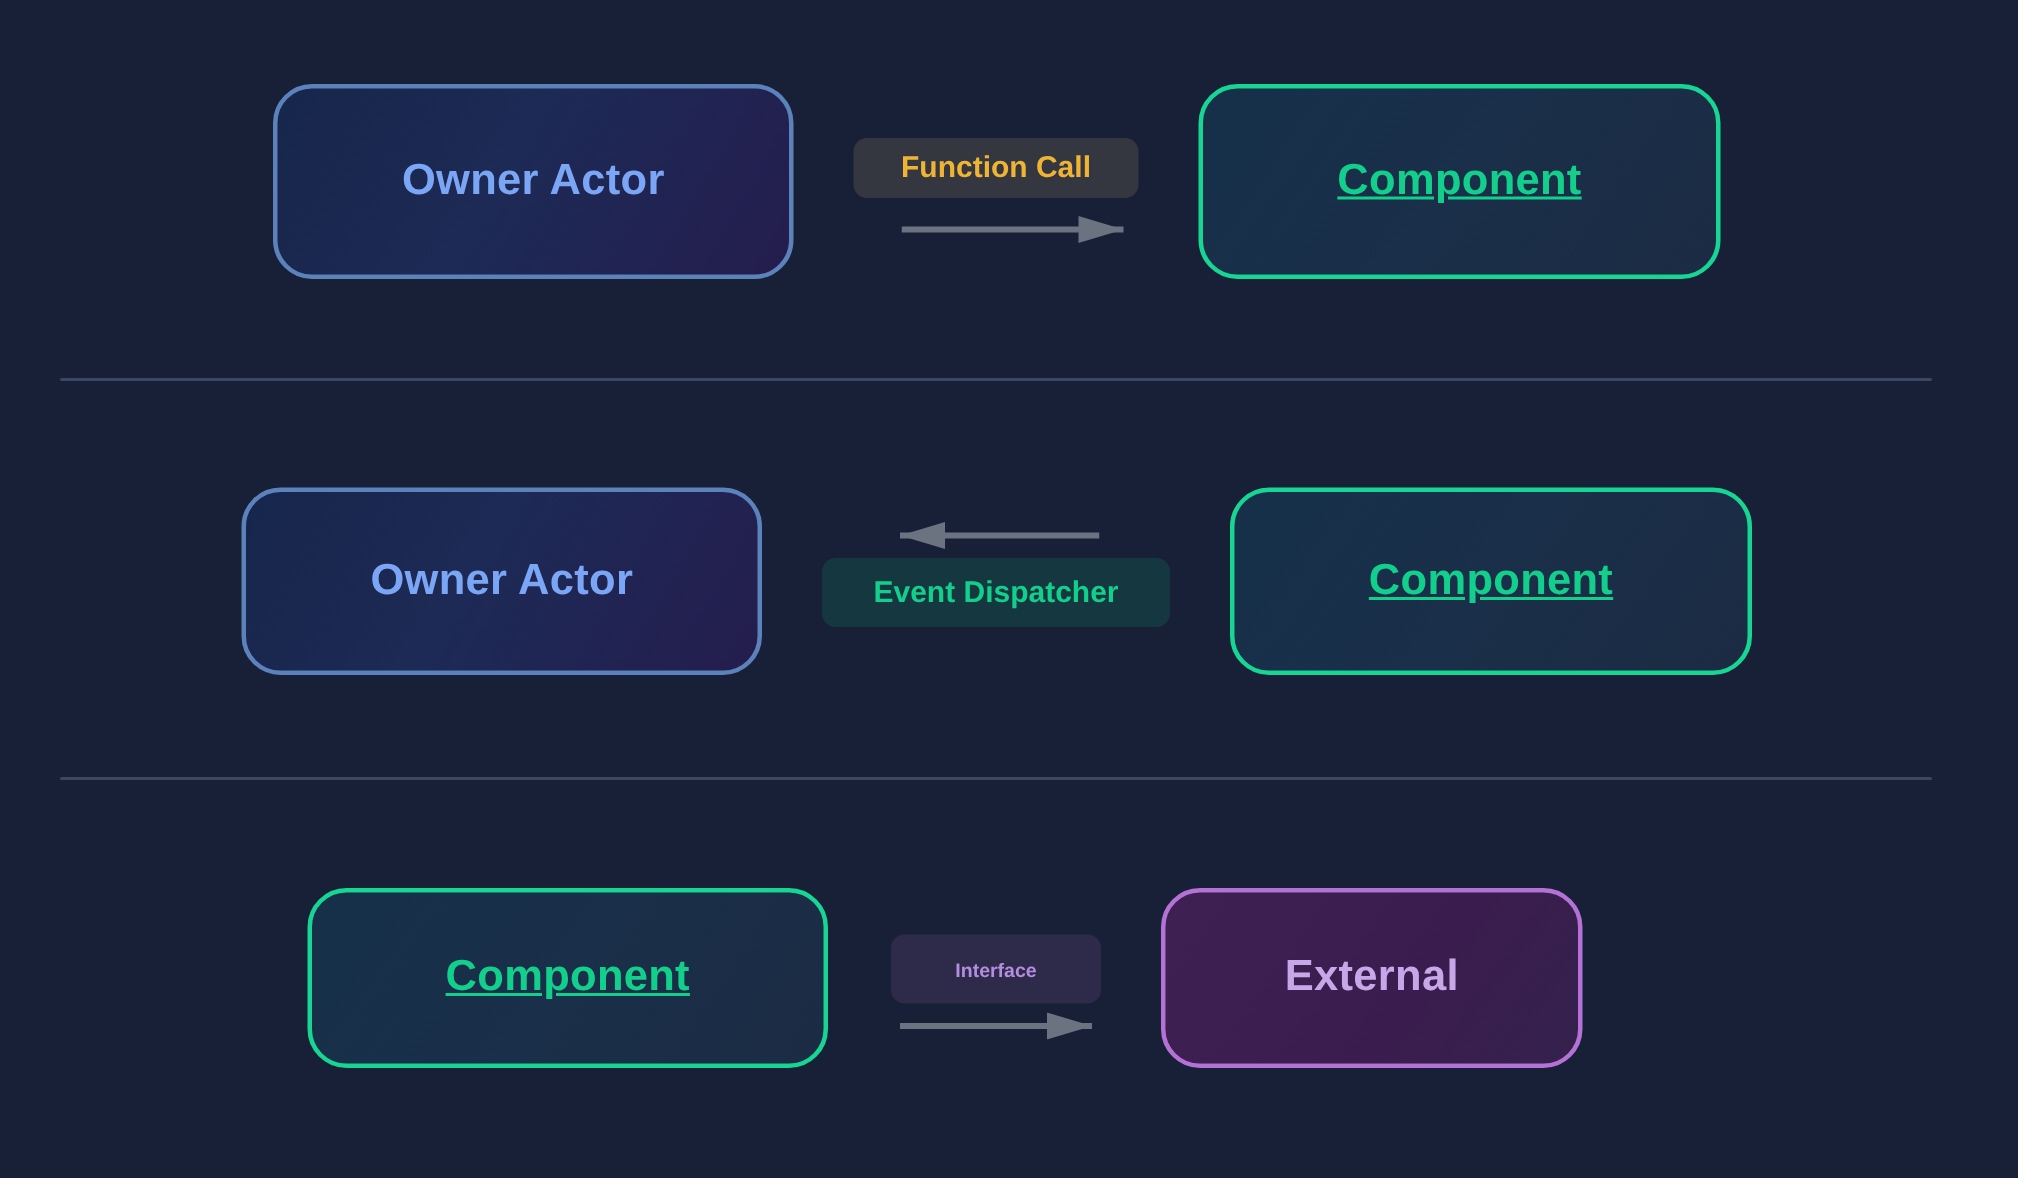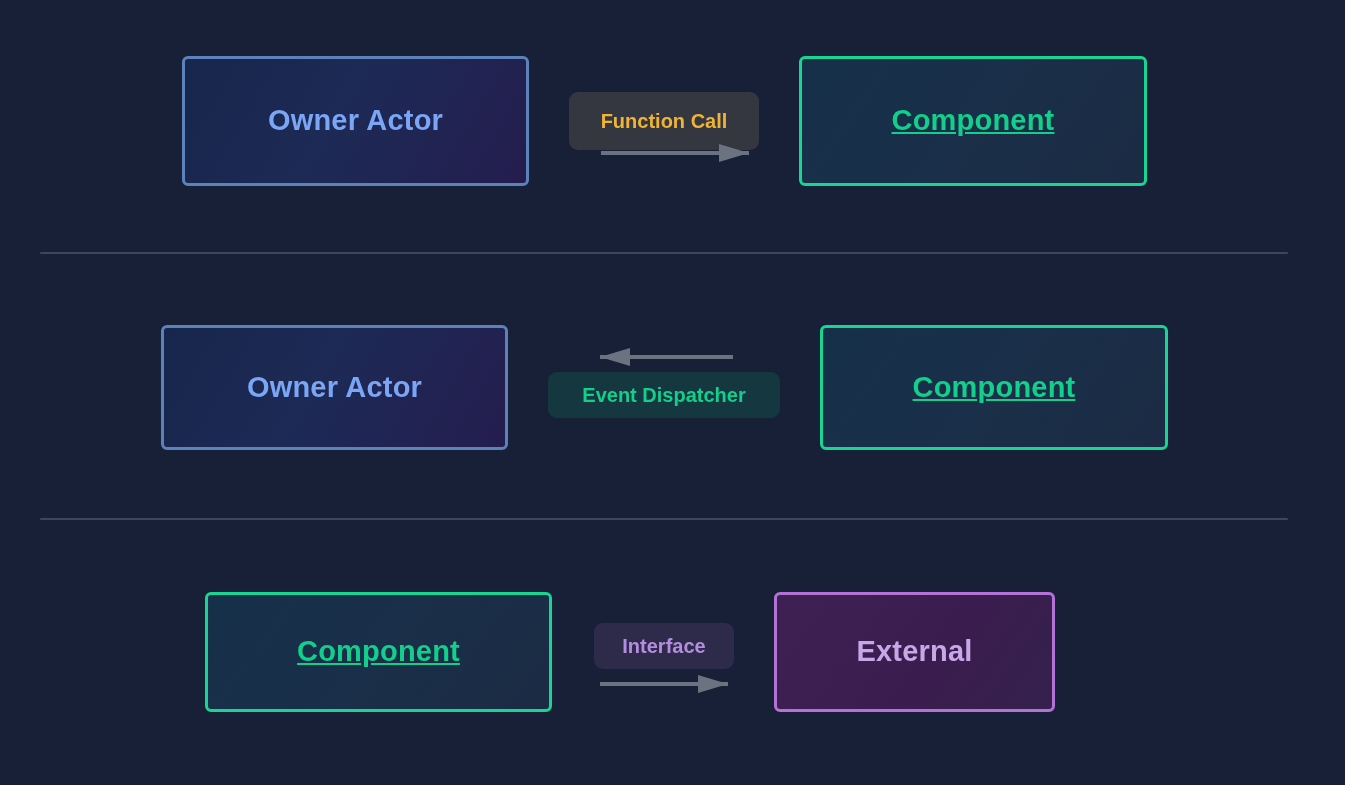--- a/index.html
+++ b/index.html
@@ -29,21 +29,21 @@
     border-radius: 1px;
   }
 
   
   .node {
     position: absolute;
     box-sizing: border-box;
     display: flex;
     align-items: center;
     justify-content: center;
-    border-radius: 6px;
+    border-radius: 26px;
     border-style: solid;
     text-align: center;
     letter-spacing: 0.2px;
   }
   .node-label {
     display: block;
     line-height: 1.1;
   }
 
   .node.actor {
@@ -99,21 +99,21 @@
 </head>
 <body>
 
 <div class="canvas">
 
   <div class="node actor" style="left:182px; top:56px; width:347px; height:130px; font-size:29px; font-weight:bold;">
     <span class="node-label">Owner Actor</span>
   </div>
 
   <div class="edge" style="left:569px; top:92px; width:190px; height:70px;">
-    <div class="edge-label function-call" style="left:0px; top:0px; width:190px; height:58px; font-size:20px; font-weight:bold;">
+    <div class="edge-label function-call" style="left:0px; top:0px; width:190px; height:40px; font-size:20px; font-weight:bold;">
       <span>Function Call</span>
     </div>
     <svg class="arrow" style="left:32px; top:52px;" width="155" height="18" viewBox="0 0 155 18">
       <line x1="0" y1="9" x2="148" y2="9" stroke="#6b7280" stroke-width="4"></line>
       <polygon points="118,0 148,9 118,18" fill="#6b7280"></polygon>
     </svg>
   </div>
 
   <div class="node component" style="left:799px; top:56px; width:348px; height:130px; font-size:29px; font-weight:bold;">
     <span class="node-label">Component</span>
@@ -139,21 +139,21 @@
     <span class="node-label">Component</span>
   </div>
 
   <div class="divider" style="left:40px; top:518px; width:1248px;"></div>
 
   <div class="node component" style="left:205px; top:592px; width:347px; height:120px; font-size:29px; font-weight:bold;">
     <span class="node-label">Component</span>
   </div>
 
   <div class="edge" style="left:594px; top:623px; width:140px; height:70px;">
-    <div class="edge-label interface" style="left:0px; top:0px; width:140px; height:46px; font-size:20px; font-weight:bold;">
+    <div class="edge-label interface" style="left:0px; top:0px; width:140px; height:46px; font-size:13px; font-weight:bold;">
       <span>Interface</span>
     </div>
     <svg class="arrow" style="left:6px; top:52px;" width="130" height="18" viewBox="0 0 130 18">
       <line x1="0" y1="9" x2="128" y2="9" stroke="#6b7280" stroke-width="4"></line>
       <polygon points="98,0 128,9 98,18" fill="#6b7280"></polygon>
     </svg>
   </div>
 
   <div class="node external" style="left:774px; top:592px; width:281px; height:120px; font-size:29px; font-weight:bold;">
     <span class="node-label">External</span>

